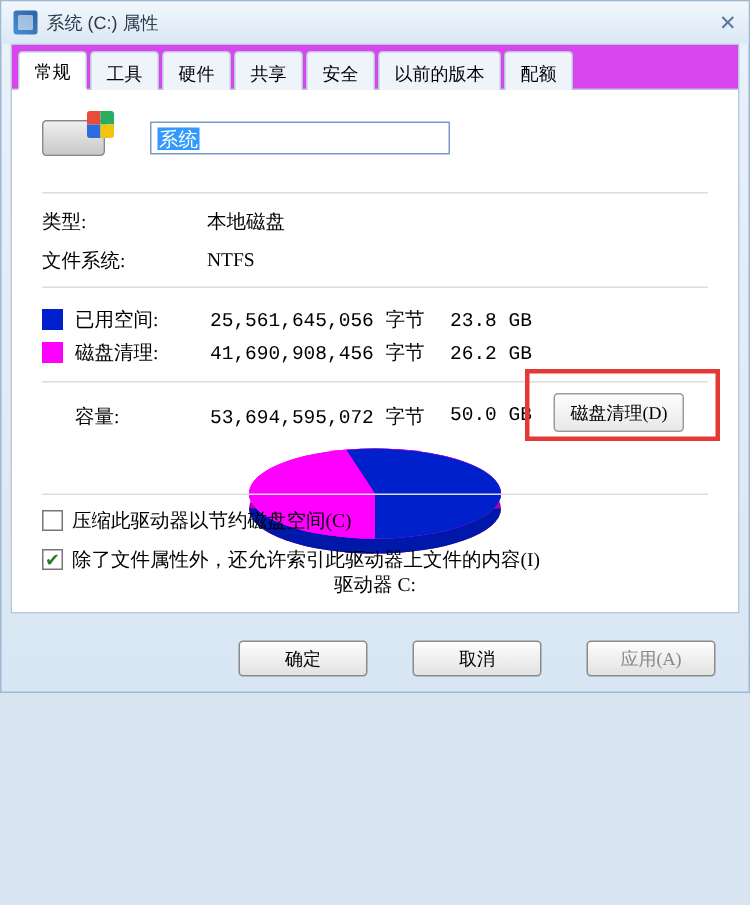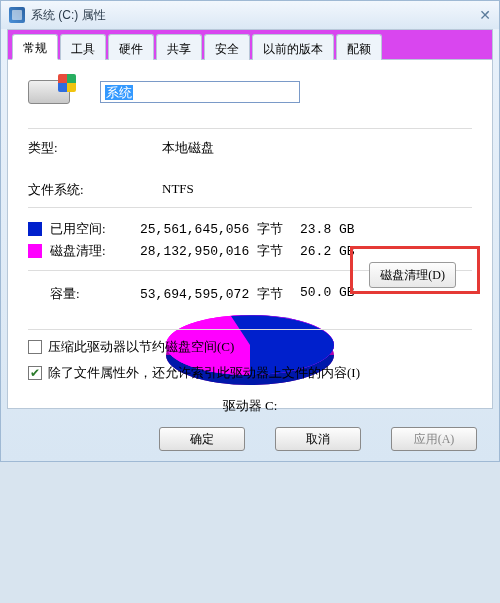--- a/index.html
+++ b/index.html
@@ -130,21 +130,21 @@
   .name-field .sel {
     background:#3399ff;
     color:#fff;
     padding:0 1px;
   }
   hr.sep {
     border:none;
     border-top:1px solid #ddd;
     margin:8px 0 10px 0;
   }
-  .kv { display:grid; grid-template-columns:110px auto; row-gap:8px; margin-bottom:0;gap:24px;}
+  .kv { display:grid; grid-template-columns:110px auto; row-gap:8px; margin-bottom:0;}
   .sp-row { display:grid; grid-template-columns:22px 90px 160px 90px; align-items:center; height:22px;}
   .swatch { width:14px; height:14px; }
   .swatch.blue{background:#0020cc;}
   .swatch.magenta{background:#ff00ff;}
   .cap-row { display:grid; grid-template-columns:112px 160px 90px; margin:14px 0 6px 0;}
   .mono { font-family:"Courier New",monospace; letter-spacing:0; }
   .pie-wrap { text-align:center; margin:6px 0 4px 0;}
   svg.pie { display:block; margin:0 auto; }
   .pie-caption { text-align:center; margin-top:2px; }
   .cleanup-area {
@@ -265,21 +265,21 @@
 
       <div class="sp-row">
         <div class="swatch blue"></div>
         <div>已用空间:</div>
         <div class="mono">25,561,645,056 字节</div>
         <div class="mono">23.8 GB</div>
       </div>
       <div class="sp-row">
         <div class="swatch magenta"></div>
         <div>磁盘清理:</div>
-        <div class="mono">28,132,950,016 字节</div>
+        <div class="mono">41,690,908,456 字节</div>
         <div class="mono">26.2 GB</div>
       </div>
 
       <hr class="sep">
 
       <div class="cap-row">
         <div style="padding-left:22px;">容量:</div>
         <div class="mono">53,694,595,072 字节</div>
         <div class="mono">50.0 GB</div>
       </div>

